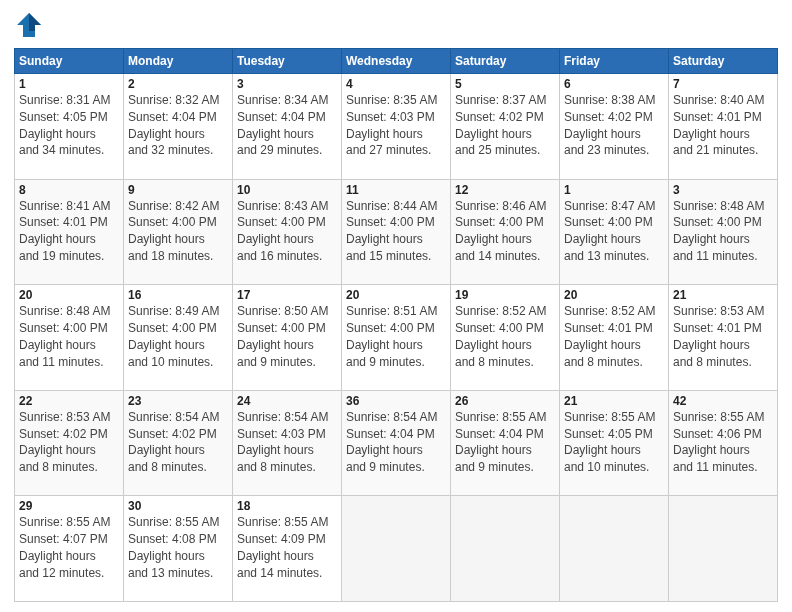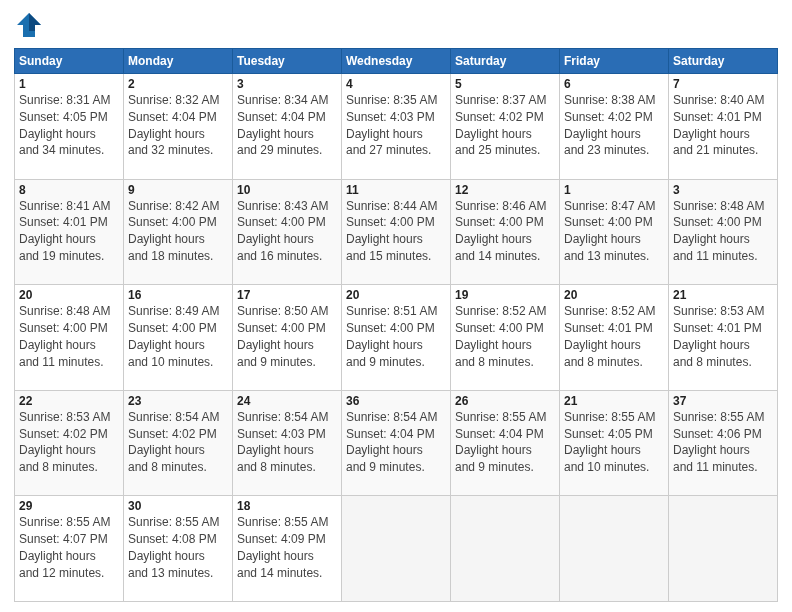--- a/index.html
+++ b/index.html
@@ -374,21 +374,21 @@
           <td>
         <span class="day-num">21</span>
         <div class="day-detail">
           Sunrise: 8:55 AM<br>
           Sunset: 4:05 PM<br>
           Daylight hours<br>
           and 10 minutes.
         </div>
       </td>
           <td>
-        <span class="day-num">37</span>
+        <span class="day-num">42</span>
         <div class="day-detail">
           Sunrise: 8:55 AM<br>
           Sunset: 4:06 PM<br>
           Daylight hours<br>
           and 11 minutes.
         </div>
       </td>
         </tr>
         <tr>
           <td>

